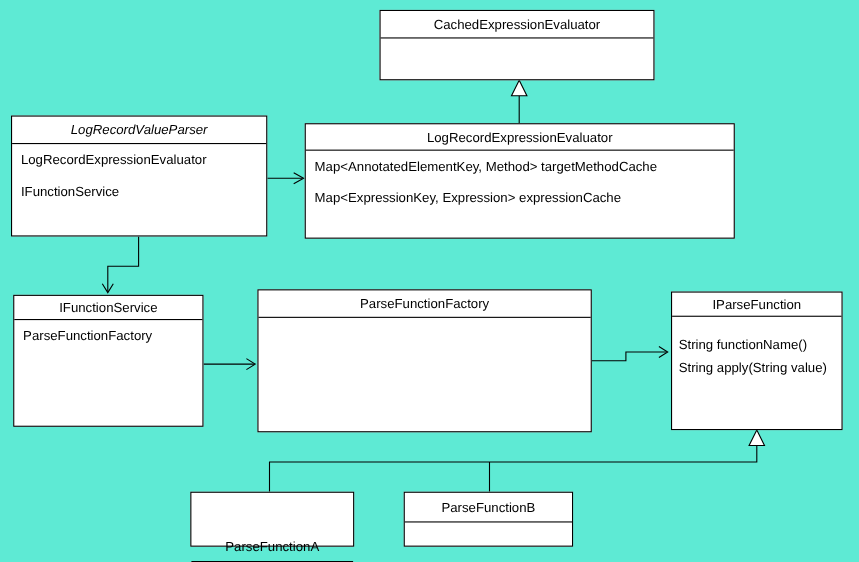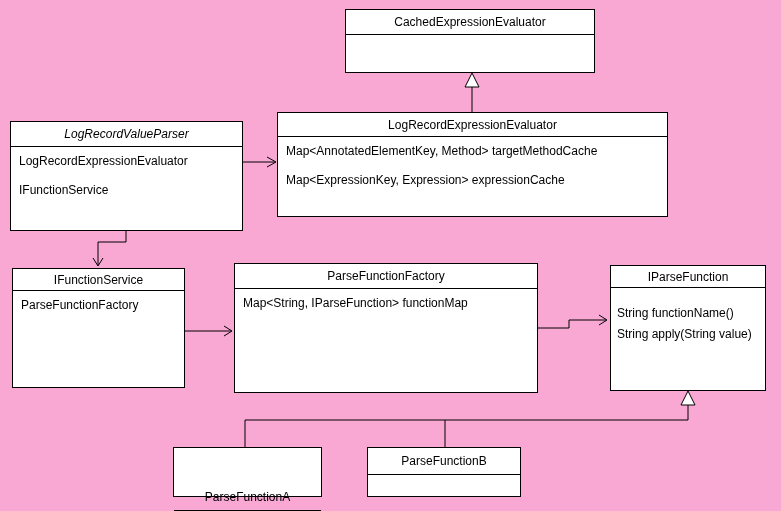--- a/index.html
+++ b/index.html
@@ -5,21 +5,21 @@
   html, body {
     margin: 0;
     padding: 0;
     background: #ffffff;
     font-family: "Liberation Sans", "DejaVu Sans", sans-serif;
   }
   #canvas {
     position: relative;
     width: 781px;
     height: 511px;
-    background: #f9a8d4;
+    background: #5eead4;
     overflow: hidden;
   }
   #edges {
     position: absolute;
     left: 0;
     top: 0;
     width: 781px;
     height: 511px;
   }
   .cls {
@@ -45,21 +45,21 @@
   }
   .cls-member {
     white-space: nowrap;
     line-height: 29px;
   }
   .abstract .cls-title { font-style: italic; }
 
   
   #b-cached { left: 345px; top: 9px;   width: 250px; height: 64px;  }
   #b-cached .cls-title { height: 25px; }
-  #b-lrvp   { left: 10px;  top: 121px; width: 233px; height: 110px; }
+  #b-lrvp   { left: 10px;  top: 105px; width: 233px; height: 110px; }
   #b-lrvp .cls-title { height: 25px; }
   #b-lree   { left: 277px; top: 112px; width: 391px; height: 105px; }
   #b-lree .cls-title { height: 24px; }
   #b-ifs    { left: 12px;  top: 268px; width: 173px; height: 120px; }
   #b-ifs .cls-title { height: 22px; }
   #b-pff    { left: 234px; top: 263px; width: 304px; height: 130px; }
   #b-pff .cls-title { height: 25px; }
   #b-ipf    { left: 610px; top: 265px; width: 156px; height: 126px; }
   #b-ipf .cls-title { height: 22px; }
   #b-ipf .cls-body { padding: 5px 0 0 6px; margin-top: 10px; }
@@ -121,23 +121,20 @@
 
   <div class="cls" id="b-ifs">
     <div class="cls-title">IFunctionService</div>
     <div class="cls-body">
       <div class="cls-member">ParseFunctionFactory</div>
     </div>
   </div>
 
   <div class="cls" id="b-pff">
     <div class="cls-title">ParseFunctionFactory</div>
-    <div class="cls-body">
-      <div class="cls-member">Map&lt;String, IParseFunction&gt; functionMap</div>
-    </div>
   </div>
 
   <div class="cls" id="b-ipf">
     <div class="cls-title">IParseFunction</div>
     <div class="cls-body">
       <div class="cls-member">String functionName()</div>
       <div class="cls-member">String apply(String value)</div>
     </div>
   </div>
 

